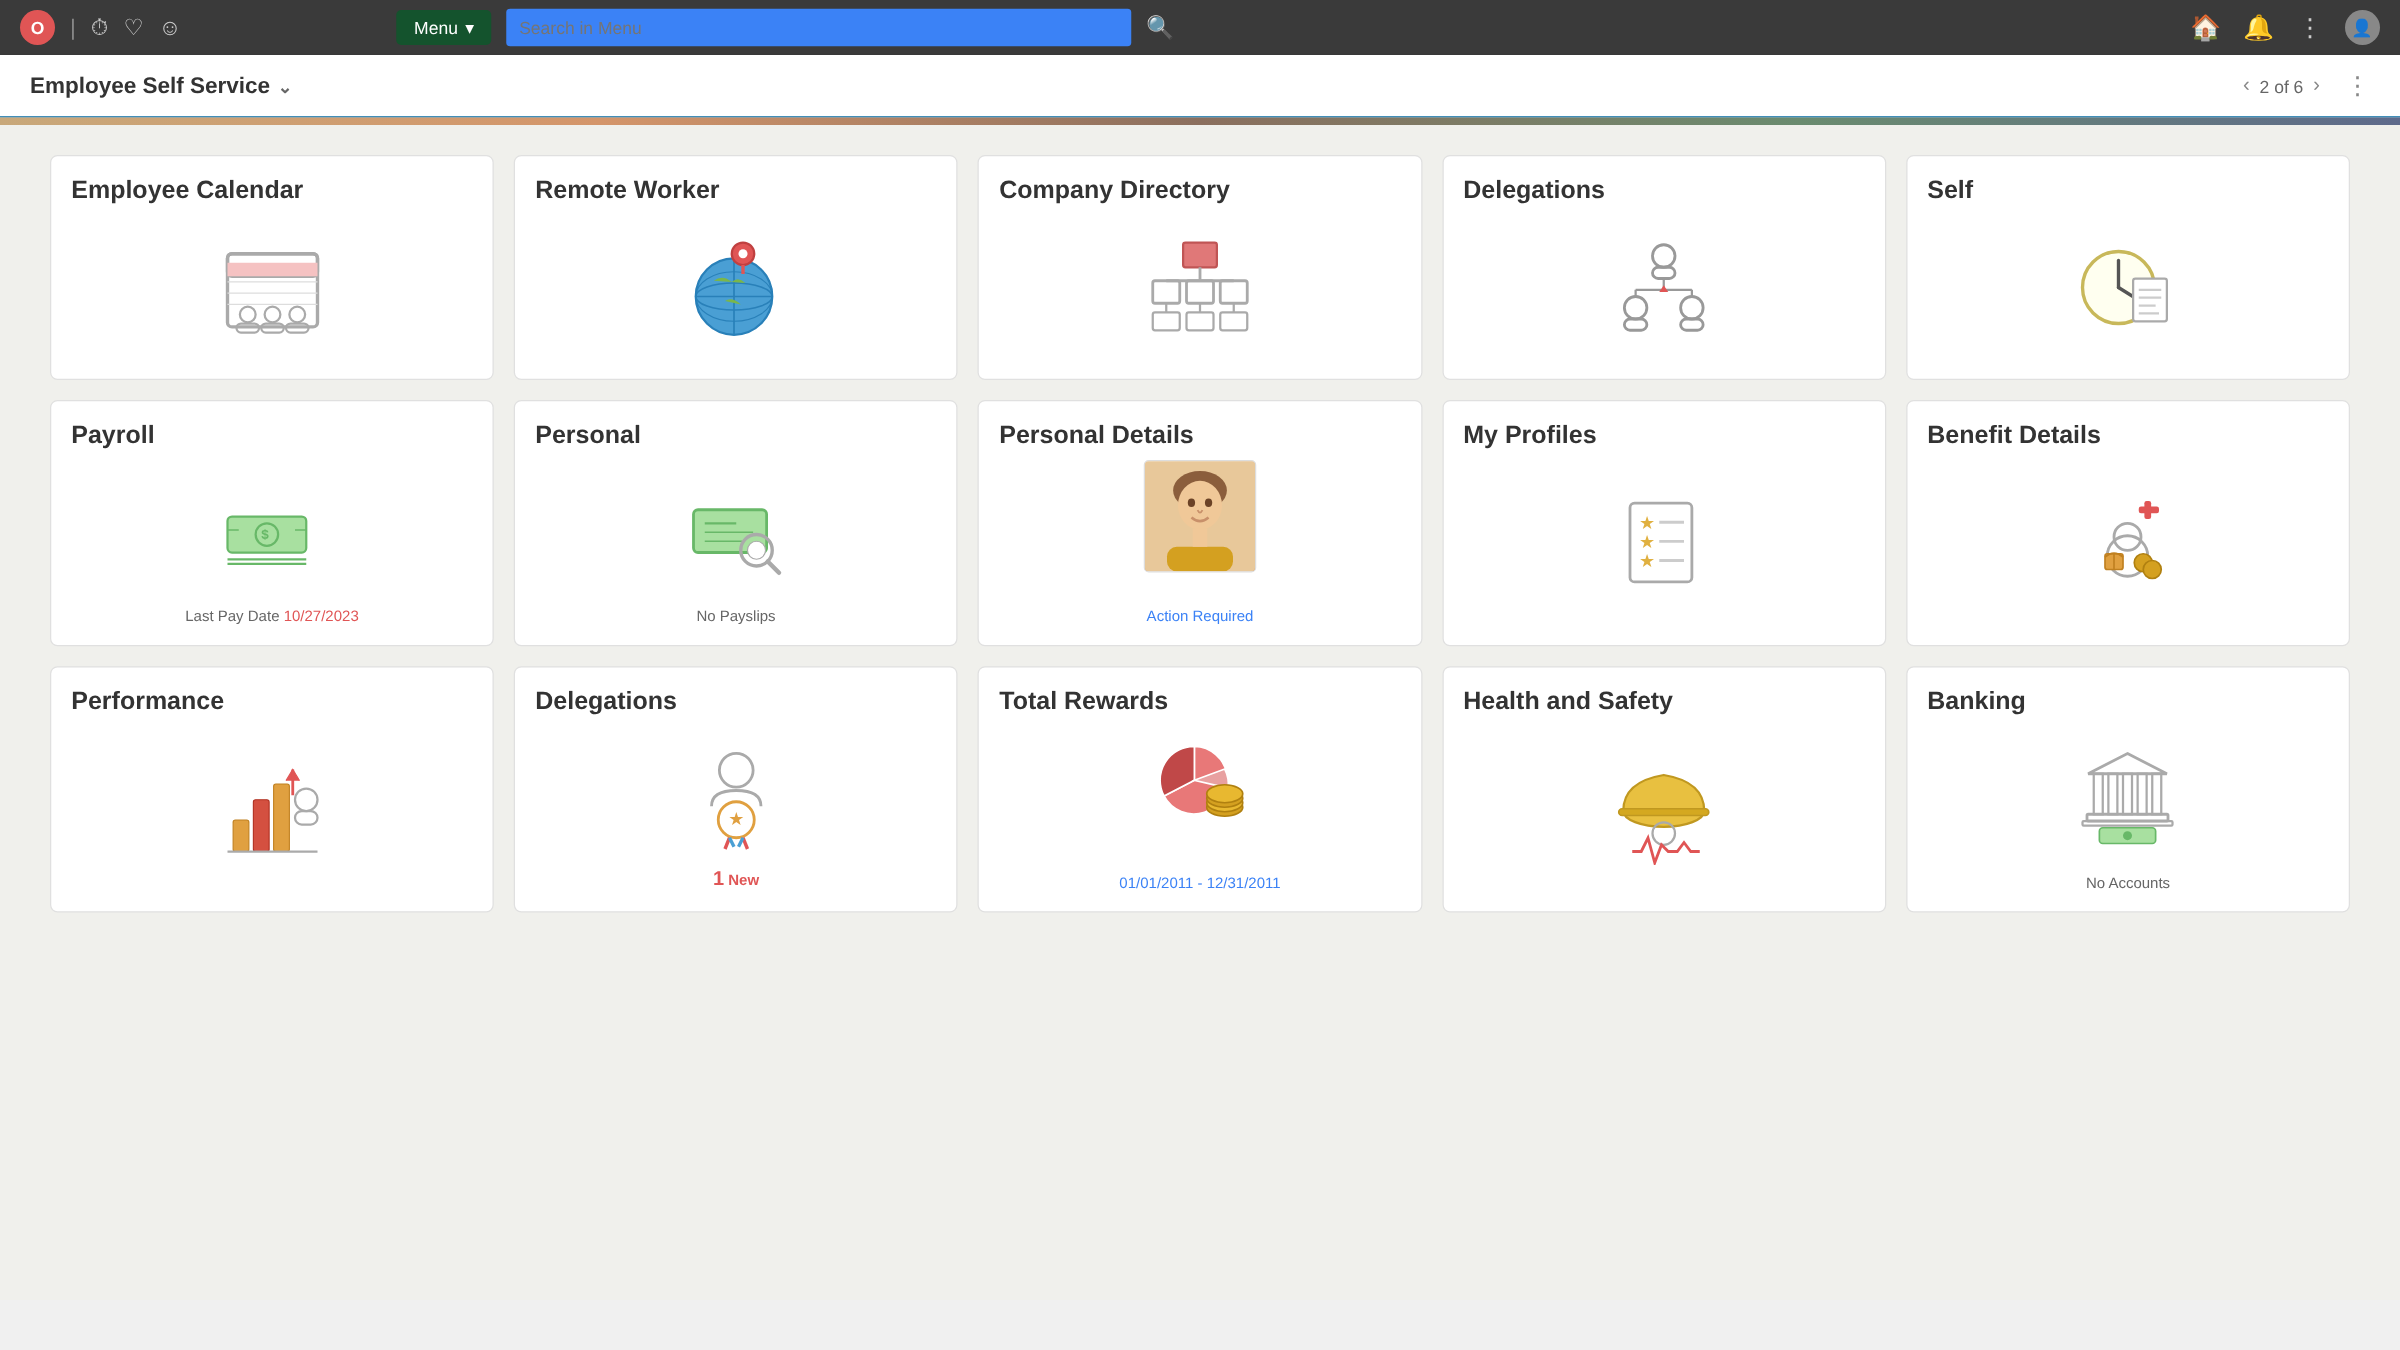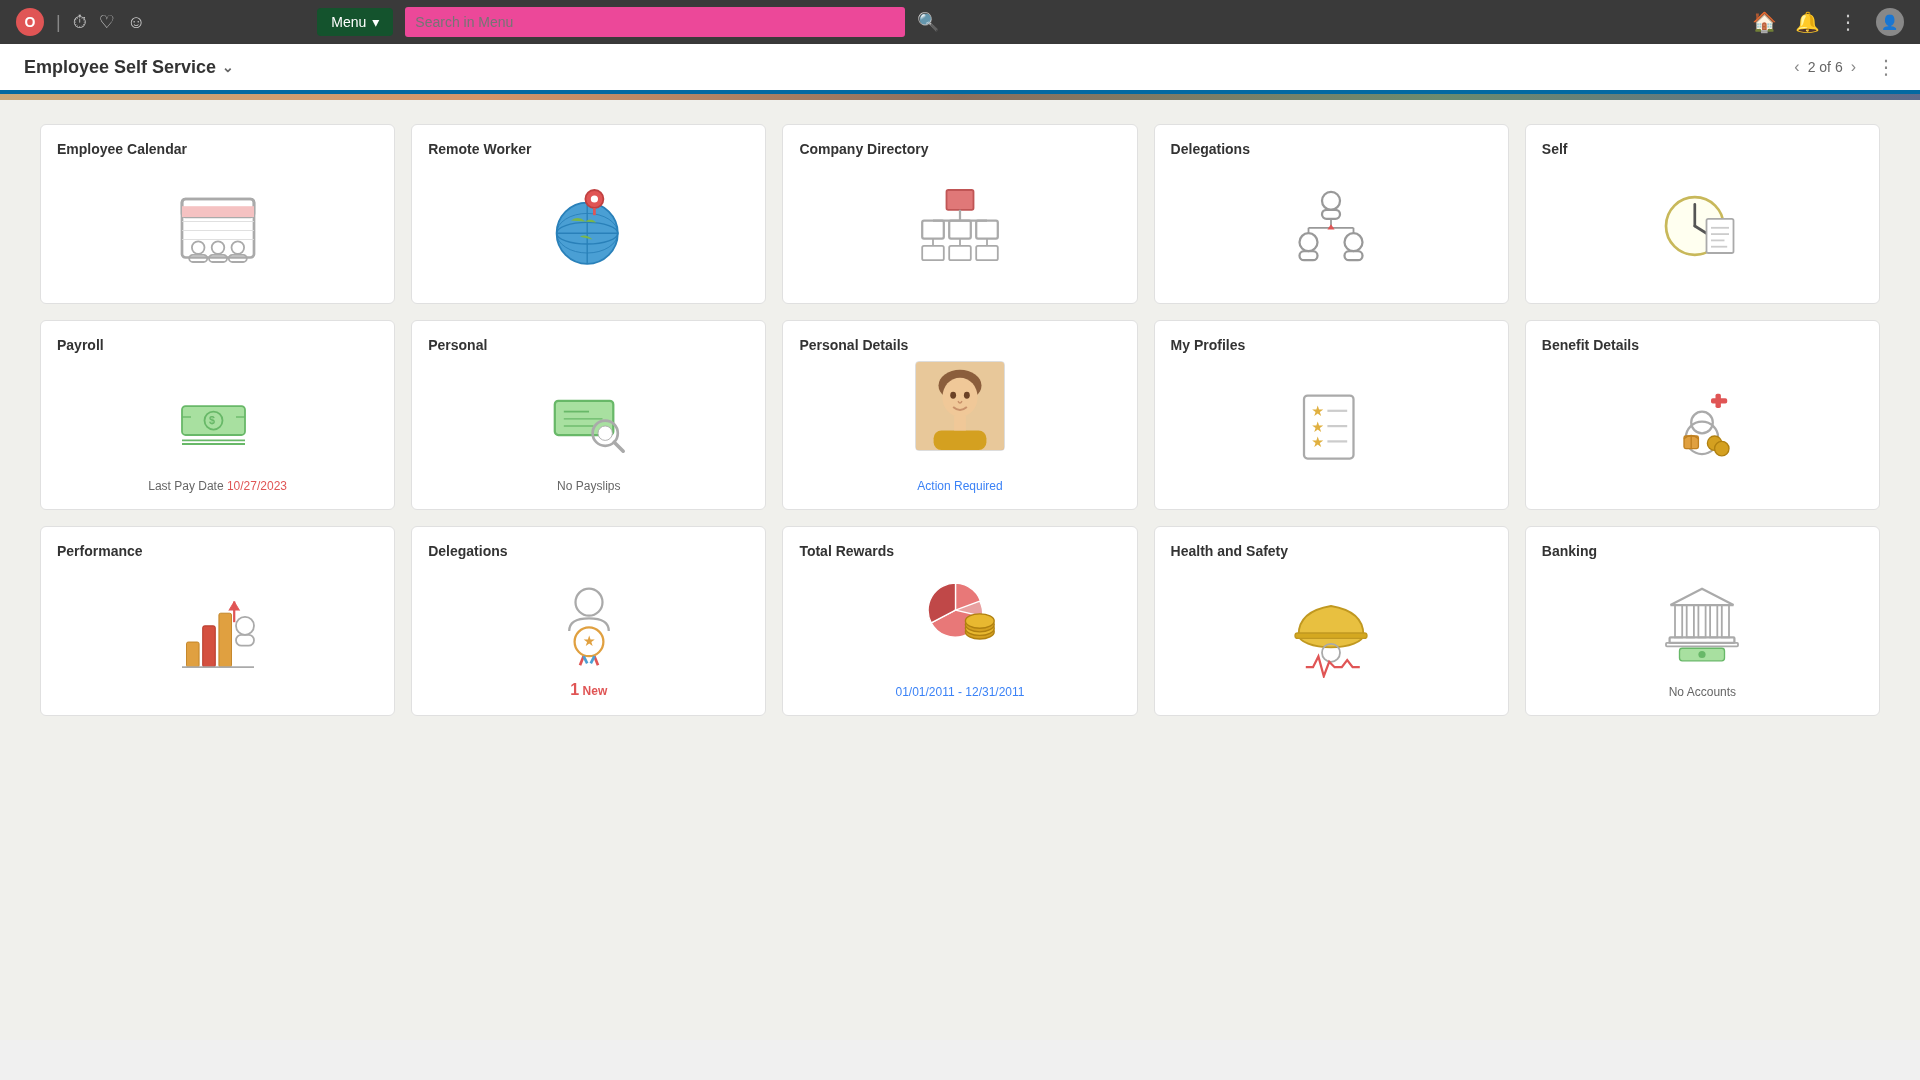--- a/index.html
+++ b/index.html
@@ -35,42 +35,42 @@
       margin-left: 160px;
     }
     .top-nav-search {
       flex: 1;
       max-width: 500px;
       height: 30px;
       border: none;
       border-radius: 3px;
       padding: 0 10px;
       font-size: 14px;
-      background: #ec4899;
+      background: #3b82f6;
       color: #333;
     }
     .top-nav-search-icon { color: #ccc; font-size: 18px; cursor: pointer; }
     .top-nav-right { margin-left: auto; display: flex; align-items: center; gap: 18px; }
     .top-nav-right .icon { color: #ccc; font-size: 20px; cursor: pointer; }
     .top-nav-avatar {
       width: 28px; height: 28px;
       border-radius: 50%;
       background: #888;
       display: flex; align-items: center; justify-content: center;
       color: white; font-size: 14px;
     }
 
     
     .sub-header {
       background: #ffffff;
       height: 50px;
       display: flex;
       align-items: center;
       padding: 0 24px;
-      border-bottom: 4px solid #0369a1;
+      border-bottom: 1px solid #0369a1;
       box-shadow: 0 1px 3px rgba(0,0,0,0.1);
     }
     .sub-header-title {
       font-size: 18px;
       font-weight: 600;
       color: #333;
       display: flex; align-items: center; gap: 6px;
       cursor: pointer;
     }
     .sub-header-nav { margin-left: auto; display: flex; align-items: center; gap: 8px; color: #666; font-size: 14px; }
@@ -105,21 +105,21 @@
       padding: 16px;
       display: flex;
       flex-direction: column;
       align-items: center;
       min-height: 180px;
       cursor: pointer;
       transition: box-shadow 0.2s;
       position: relative;
     }
     .tile-title {
-      font-size: 14px;
+      font-size: 20px;
       font-weight: 600;
       color: #333;
       text-align: center;
       margin-bottom: 8px;
       align-self: flex-start;
     }
     .tile-icon {
       flex: 1;
       display: flex;
       align-items: center;

